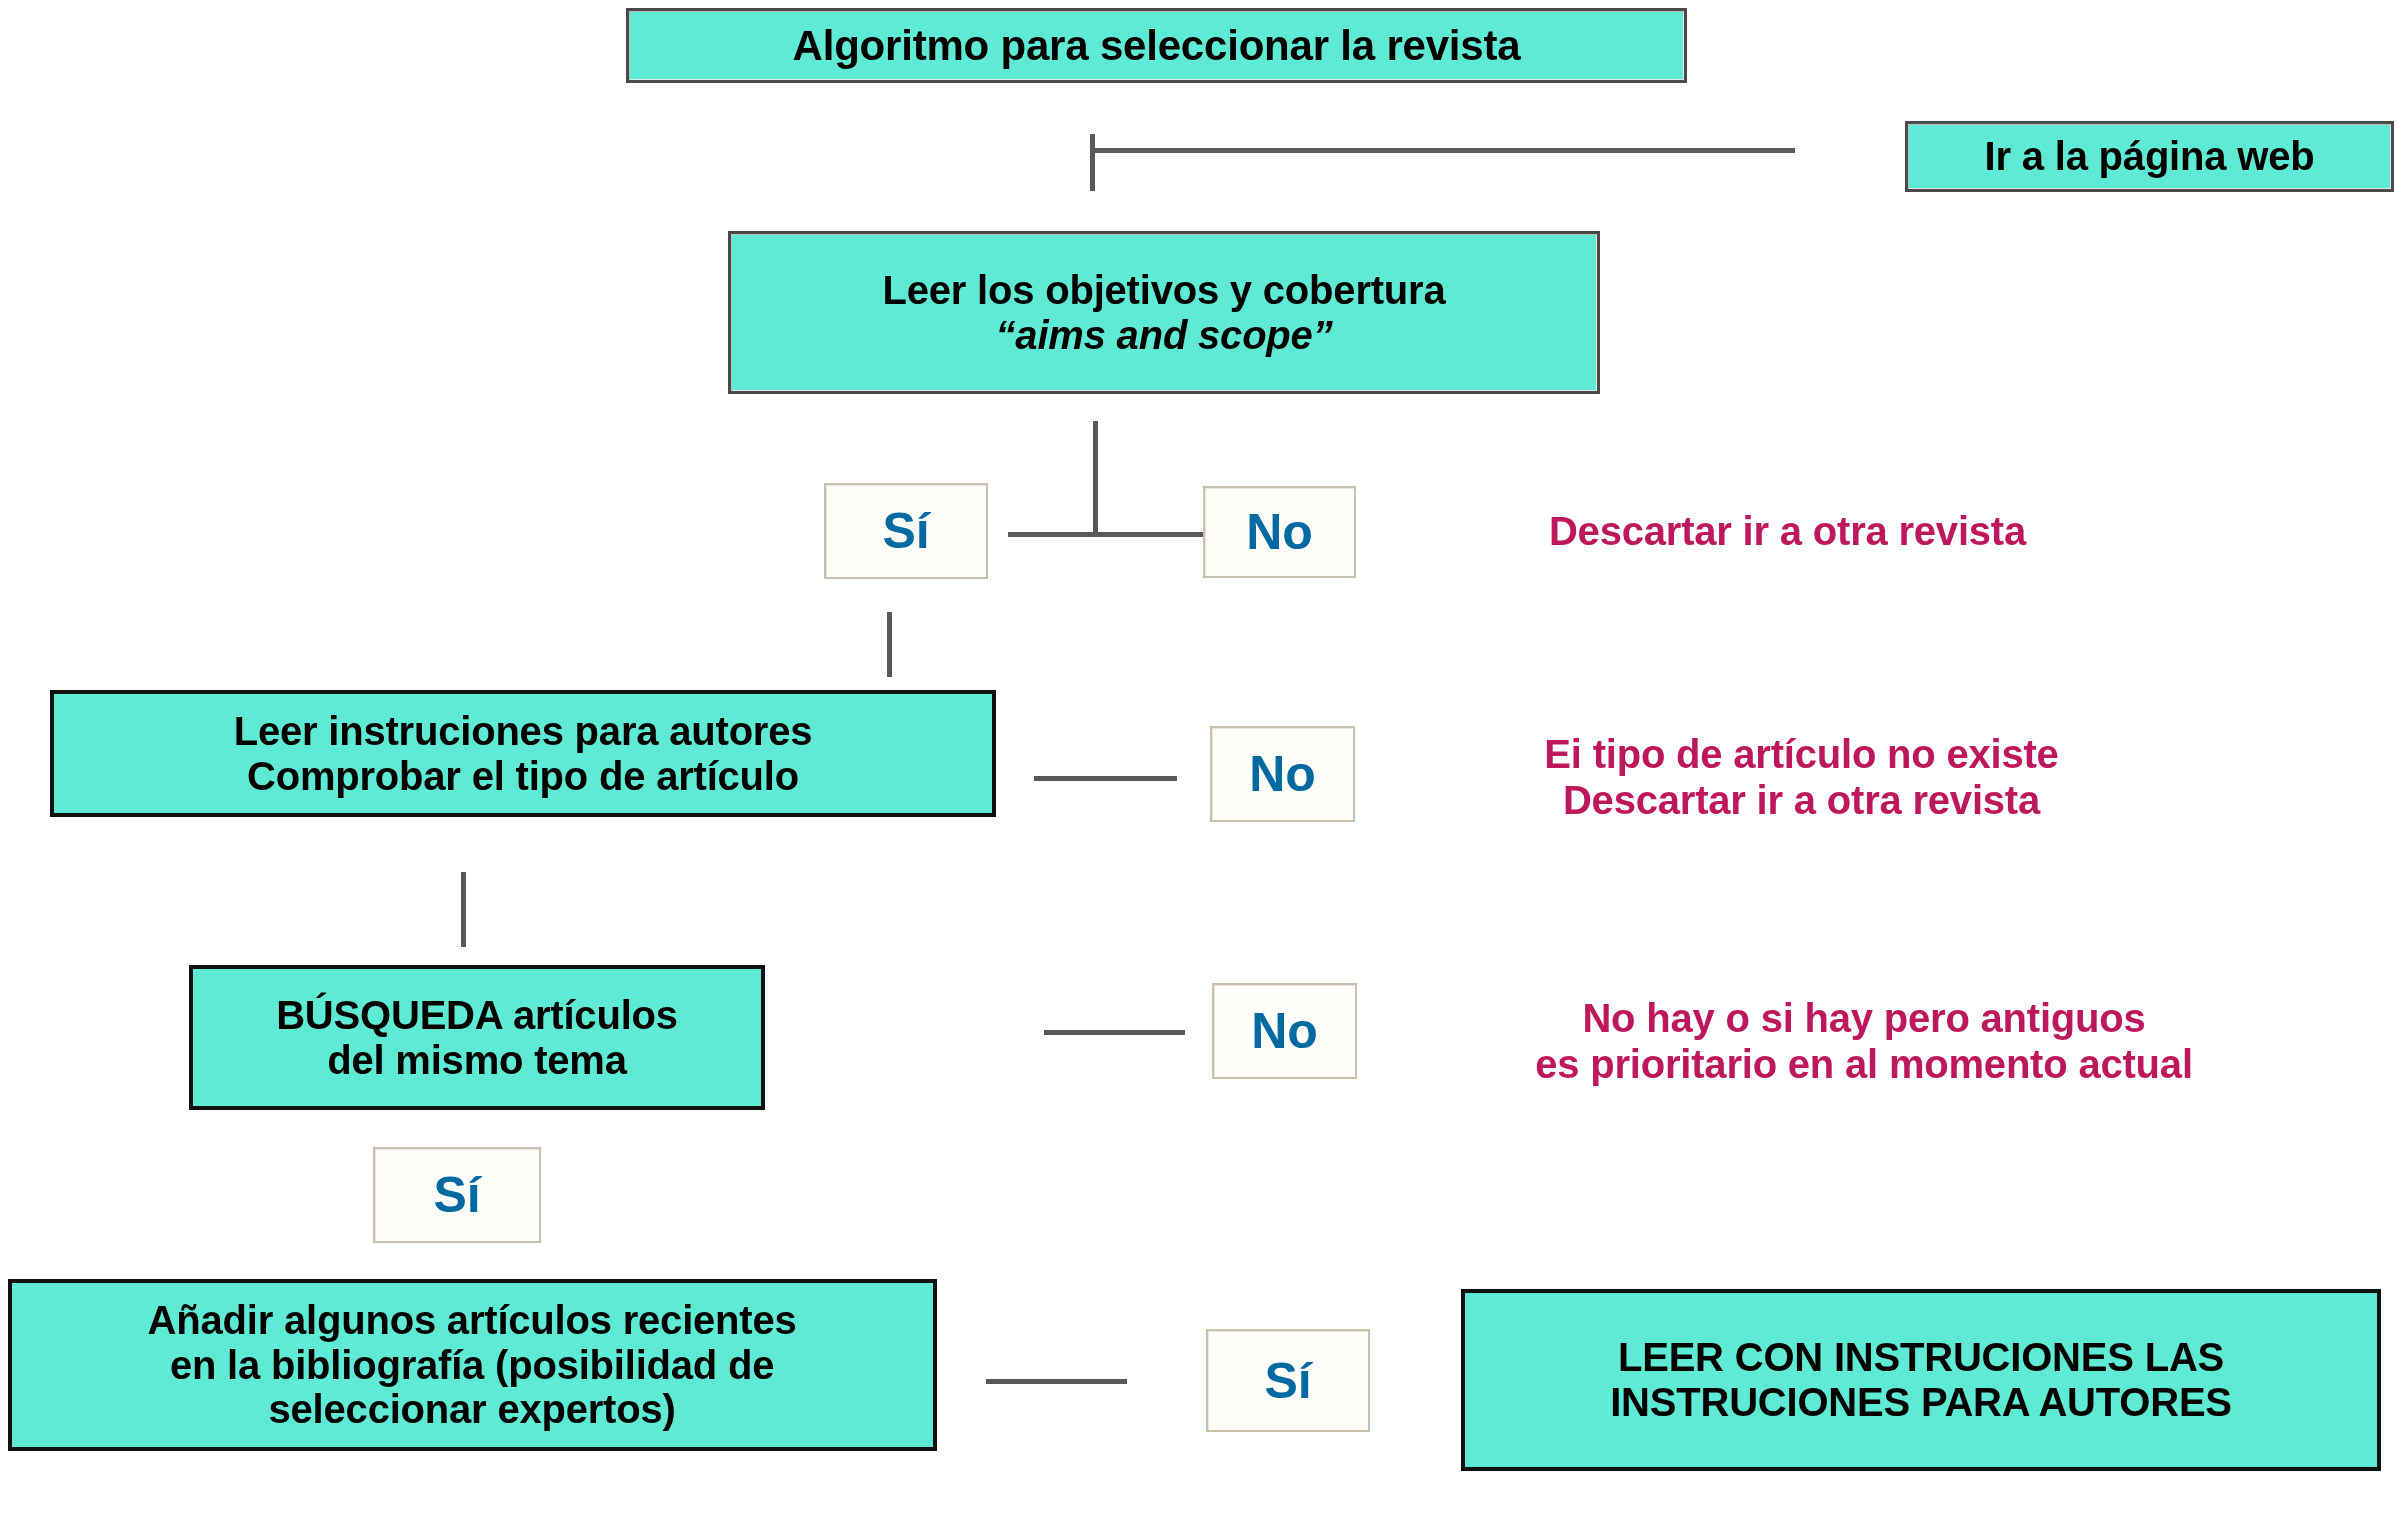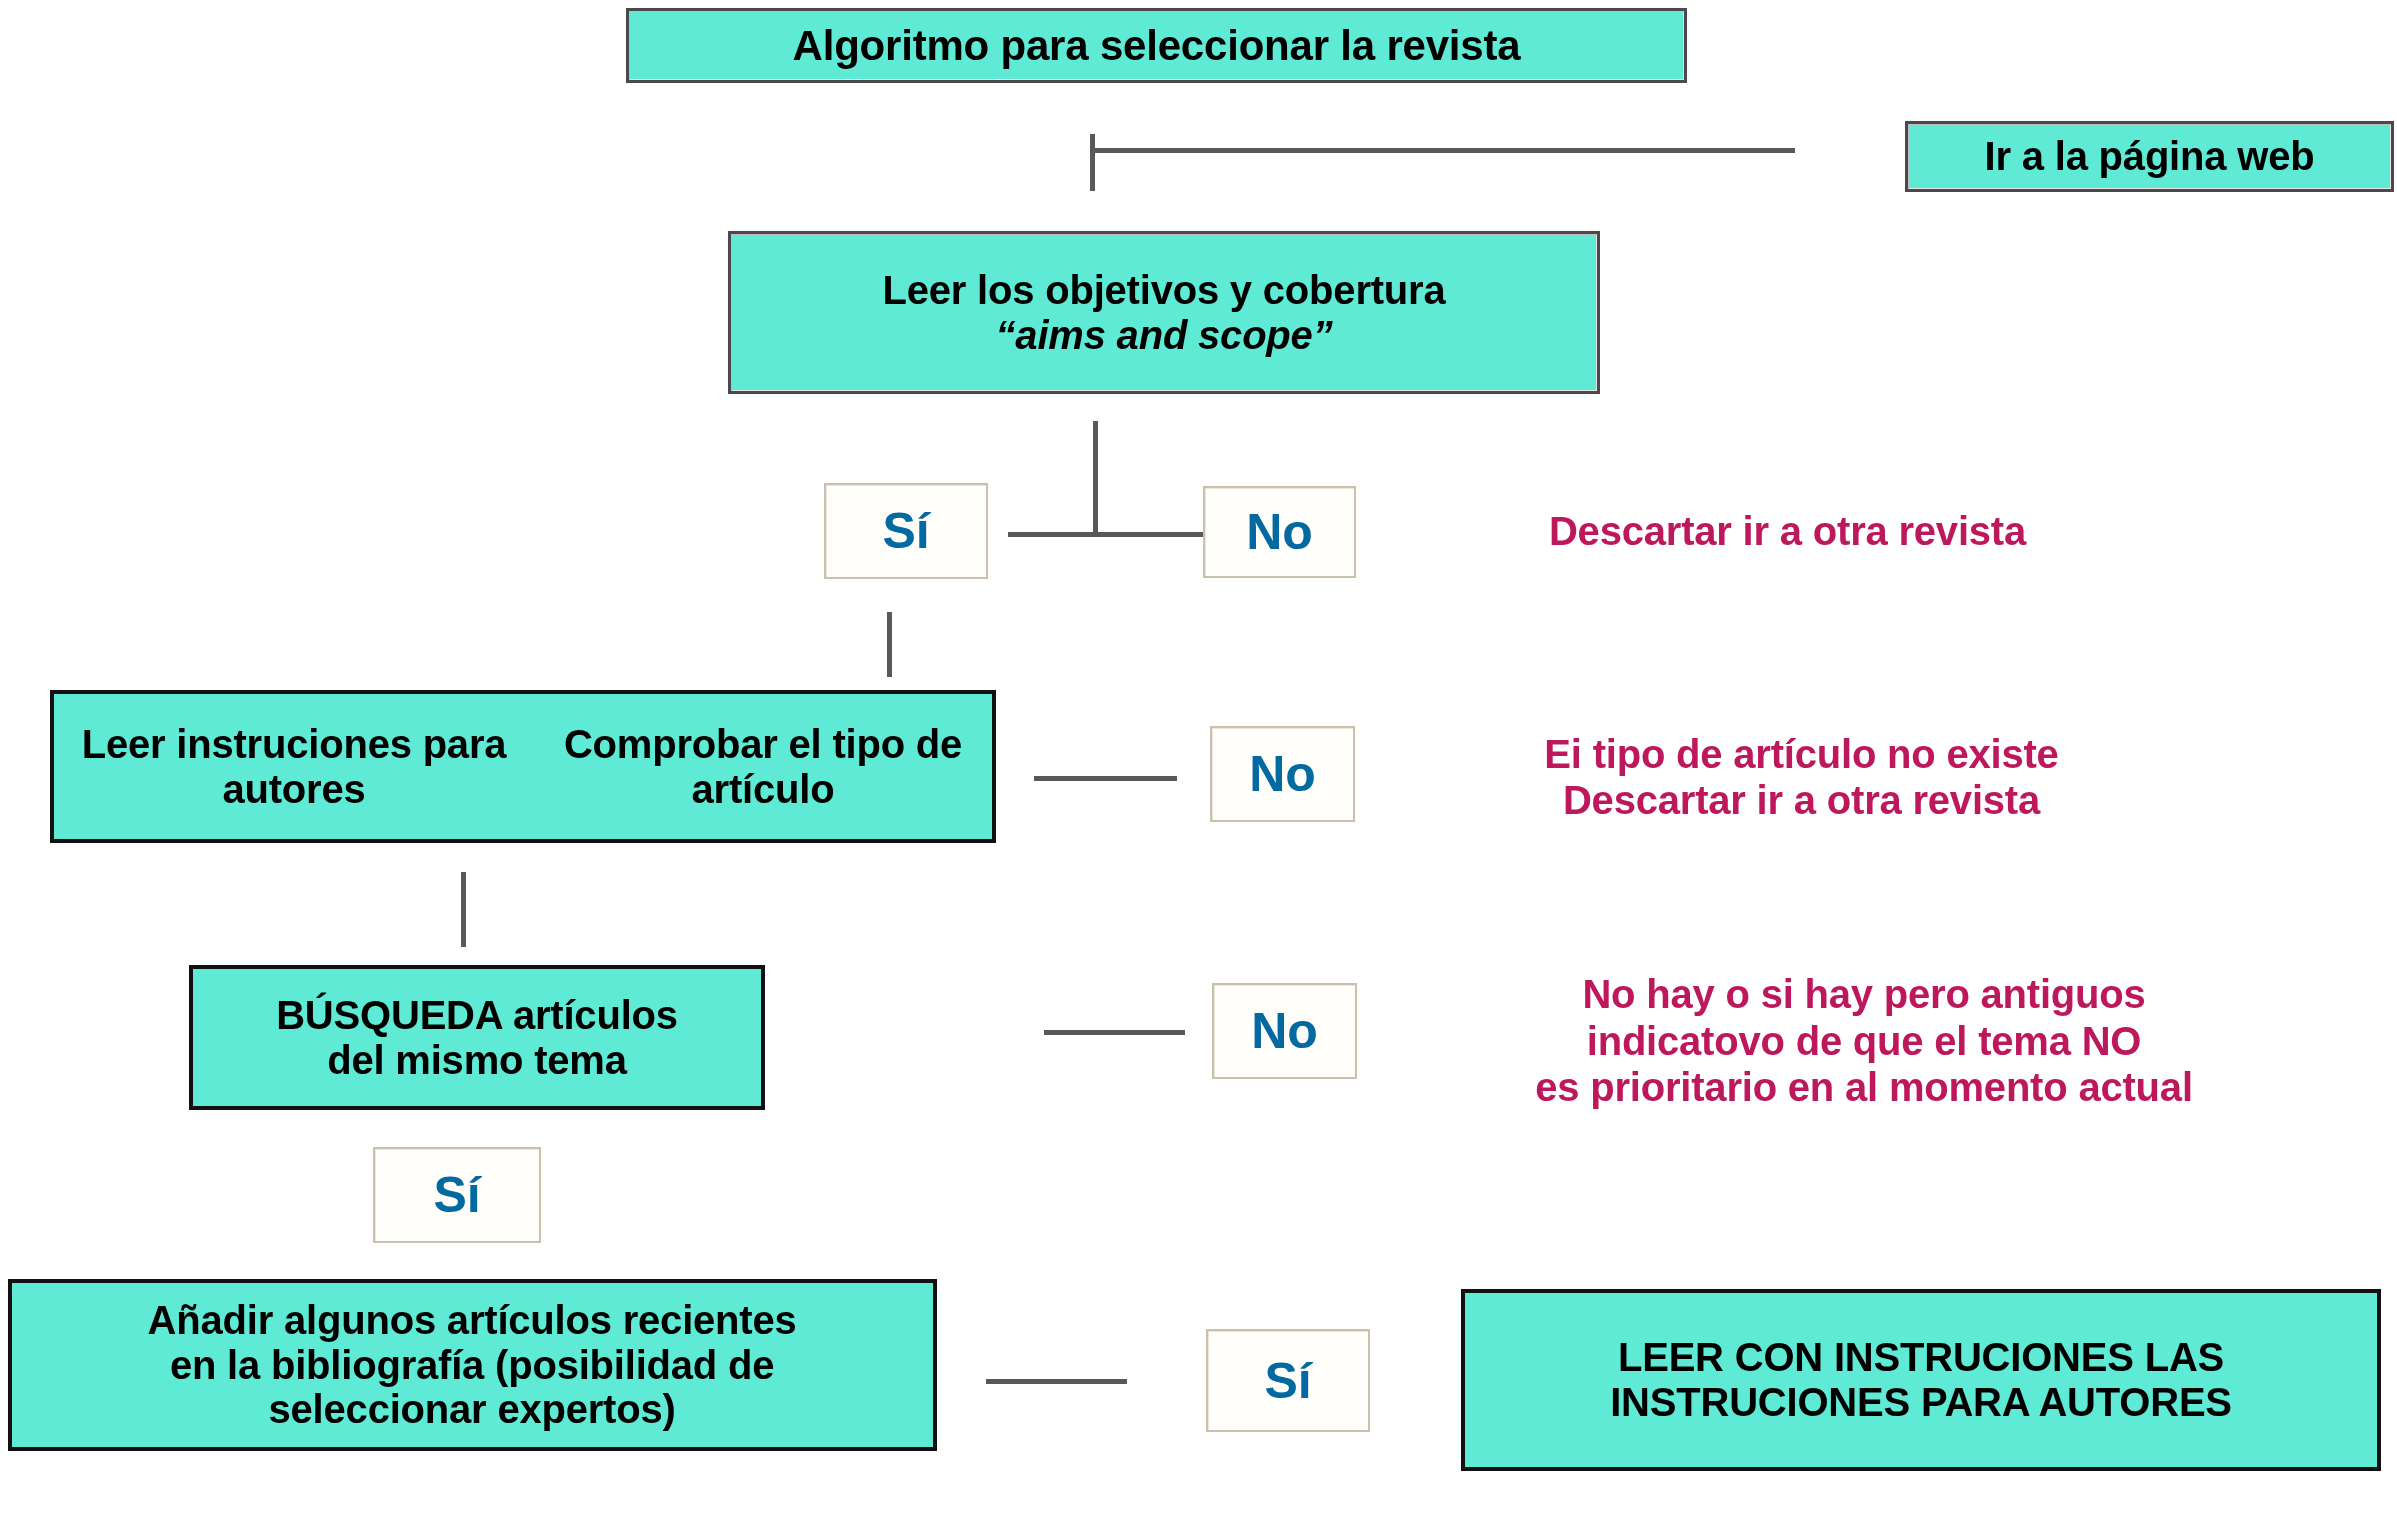--- a/index.html
+++ b/index.html
@@ -111,21 +111,21 @@
   <div class="node chip" style="left:1203px; top:486px; width:153px; height:92px; font-size:50px;">
     <span class="l1">No</span>
   </div>
 
   <div class="note" style="left:1434px; top:495px; width:707px; height:73px; font-size:40px;">
     <span class="l1">Descartar ir a otra revista</span>
   </div>
 
   <div class="conn v" style="left:887px; top:612px; width:4.8px; height:65px;"></div>
 
-  <div class="node process-strong" style="left:50px; top:690px; width:946px; height:153px; font-size:40px; ">
+  <div class="node process-strong" style="left:50px; top:690px; width:946px; height:127px; font-size:40px; flex-direction:column;">
     <span class="l1">Leer instruciones para autores</span>
     <span class="l1">Comprobar el tipo de artículo</span>
   </div>
 
   <div class="conn h" style="left:1034px; top:776px; width:143px; height:4.8px;"></div>
 
   <div class="node chip" style="left:1210px; top:726px; width:145px; height:96px; font-size:50px;">
     <span class="l1">No</span>
   </div>
 
@@ -142,21 +142,20 @@
   </div>
 
   <div class="conn h" style="left:1044px; top:1030px; width:141px; height:4.8px;"></div>
 
   <div class="node chip" style="left:1212px; top:983px; width:145px; height:96px; font-size:50px;">
     <span class="l1">No</span>
   </div>
 
   <div class="note" style="left:1405px; top:952px; width:918px; height:178px; font-size:40px;">
     <span class="l1">No hay o si hay pero antiguos</span>
-    <span class="l1">indicatovo de que el tema NO</span>
     <span class="l1">es prioritario en al momento actual</span>
   </div>
 
   <div class="node chip" style="left:373px; top:1147px; width:168px; height:96px; font-size:50px;">
     <span class="l1">Sí</span>
   </div>
 
   <div class="node process-strong" style="left:7.6px; top:1279px; width:929px; height:172px; font-size:40px; flex-direction:column;">
     <span class="l1">Añadir algunos artículos recientes</span>
     <span class="l1">en la bibliografía (posibilidad de</span>

